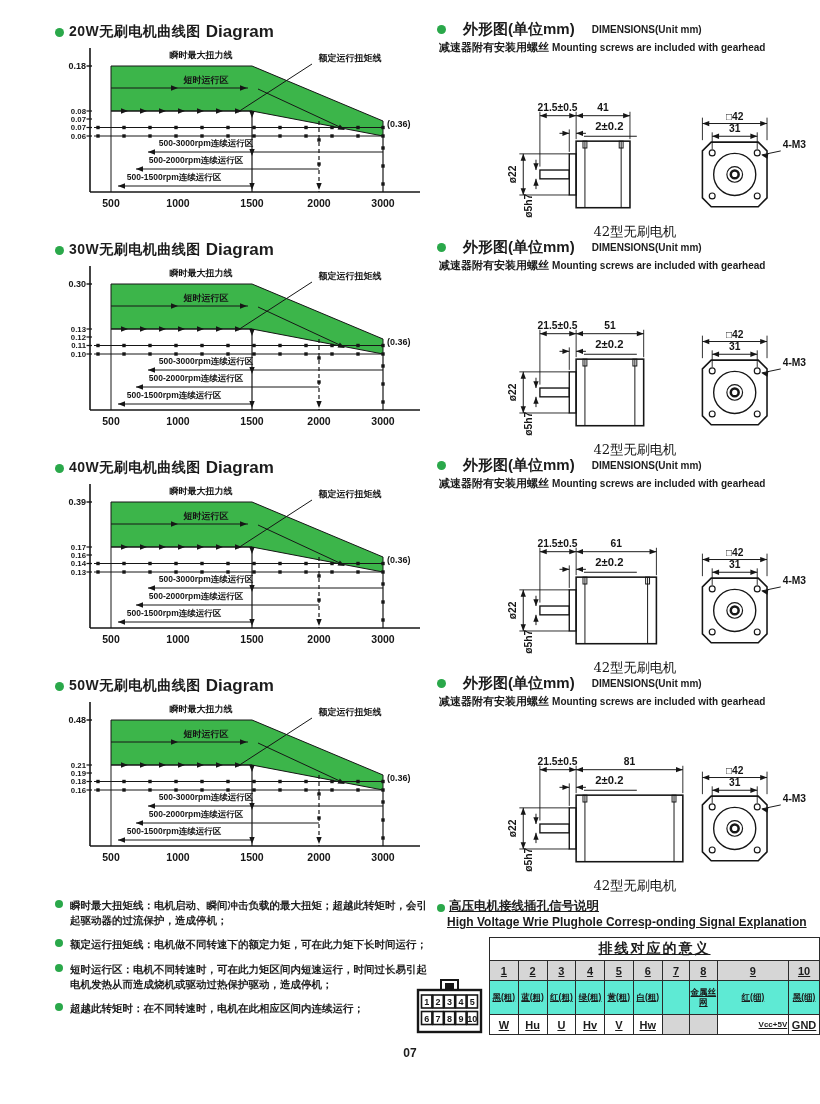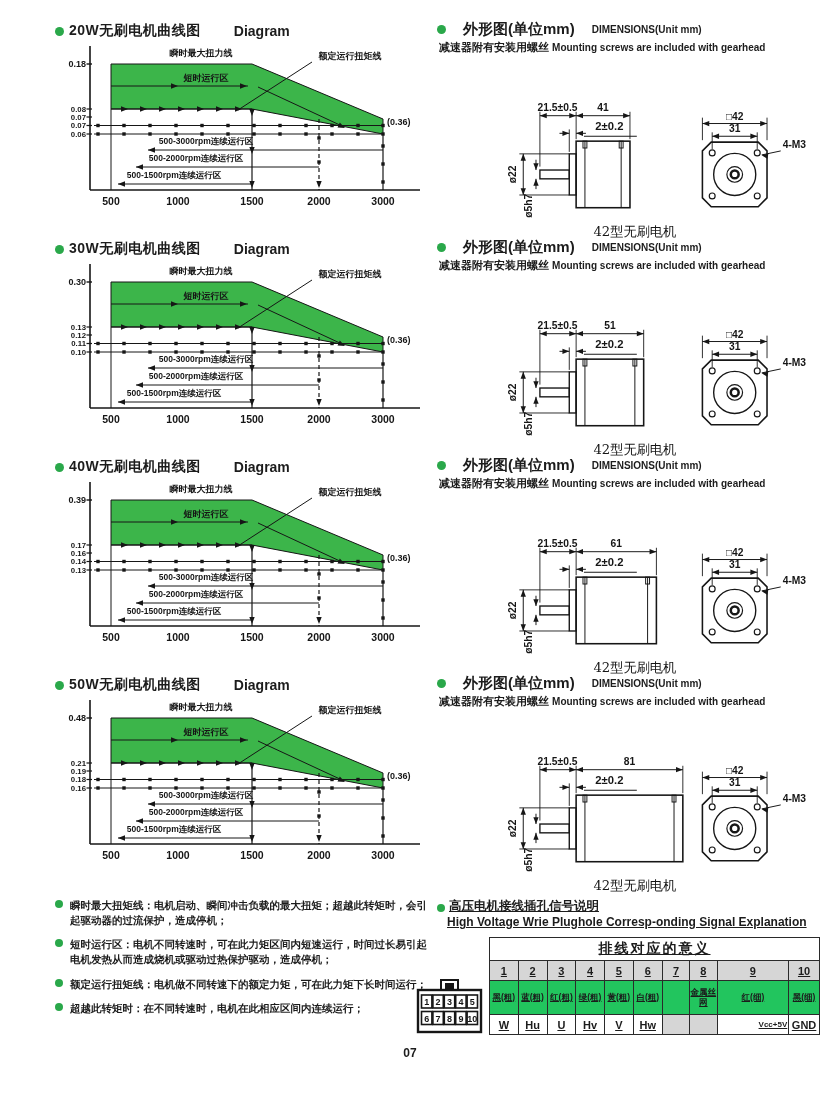--- a/index.html
+++ b/index.html
@@ -4,21 +4,21 @@
 <style>
   html,body{margin:0;padding:0;background:#ffffff;}
   body{font-family:"Liberation Sans",sans-serif;color:#1c1c1c;}
   .page{position:relative;width:820px;height:1104px;background:#fff;overflow:hidden;}
   .col-left{position:absolute;left:55px;top:22px;width:380px;}
   .col-right{position:absolute;left:437px;top:20px;width:383px;}
   .chart-sec{height:218px;}
   .dim-sec{height:218px;}
   .sec-title{display:flex;align-items:center;gap:5px;font-weight:700;}
   .sec-title .cn{font-size:14px;letter-spacing:0.5px;text-align:right;}
-  .sec-title .en{font-size:14px;margin-left:28px;}
+  .sec-title .en{font-size:17px;}
   .gdot{display:inline-block;width:9px;height:9px;border-radius:50%;background:#2aa84a;flex:none;}
   .gdot.sm{width:8px;height:8px;margin-top:2px;}
   svg.chart{display:block;width:380px;height:196px;}
   .dim-title{display:flex;align-items:center;gap:17px;font-weight:700;}
   .dim-title .cn{font-size:15px;}
   .dim-title .en{font-size:10px;}
   .dim-sub{font-size:11px;font-weight:700;margin:1px 0 0 2px;}
   .dim-sub .en2{font-size:10px;}
   svg.dim{display:block;width:383px;height:186px;}
   .notes{margin-top:4px;width:378px;}
@@ -26,21 +26,21 @@
   .wiring{margin-top:6px;text-decoration:underline;}
   .wiring-h-cn{display:flex;align-items:center;gap:4px;font-size:12.5px;font-weight:700;}
   .wiring-h-en{font-size:12px;font-weight:700;margin-left:10px;}
   .wiring-row{display:flex;align-items:flex-end;gap:4px;margin-top:8px;}
   svg.connector{width:70px;height:58px;margin-left:-22px;flex:none;}
   table.wtable{border-collapse:collapse;table-layout:fixed;}
   table.wtable td{border:1.5px solid #2a2a2a;text-align:center;vertical-align:middle;
     font-weight:700;width:31px;padding:0;overflow:hidden;}
   td.t-title{font-size:14px;height:22px;letter-spacing:2px;}
   td.t-pin{font-size:11px;height:19px;background:#d6d6d6;}
-  td.t-wire{font-size:9.5px;height:33px;background:#22c55e;line-height:1.1;}
+  td.t-wire{font-size:9.5px;height:33px;background:#5eead4;line-height:1.1;}
   td.t-wire.small{font-size:8.5px;}
   td.t-sig{font-size:11px;height:19px;background:#fff;}
   td.t-sig.small{font-size:8px;padding-left:40px;}
   td.gray{background:#d6d6d6;}
   .pageno{position:absolute;left:0;right:0;top:1046px;text-align:center;
     font-size:12px;font-weight:700;}
 </style>
 </head>
 <body>
 
@@ -424,25 +424,25 @@
         </svg>
     </div>
 
     <div class="notes">
       <div class="note">
         <span class="gdot sm"></span>
         <span>瞬时最大扭矩线：电机启动、瞬间冲击负载的最大扭矩；超越此转矩时，会引起驱动器的过流保护，造成停机；</span>
       </div>
       <div class="note">
         <span class="gdot sm"></span>
-        <span>短时运行区：电机不同转速时，可在此力矩区间内短速运行，时间过长易引起电机发热从而造成烧机或驱动过热保护驱动，造成停机；</span>
+        <span>额定运行扭矩线：电机做不同转速下的额定力矩，可在此力矩下长时间运行；</span>
       </div>
       <div class="note">
         <span class="gdot sm"></span>
-        <span>额定运行扭矩线：电机做不同转速下的额定力矩，可在此力矩下长时间运行；</span>
+        <span>短时运行区：电机不同转速时，可在此力矩区间内短速运行，时间过长易引起电机发热从而造成烧机或驱动过热保护驱动，造成停机；</span>
       </div>
       <div class="note">
         <span class="gdot sm"></span>
         <span>超越此转矩时：在不同转速时，电机在此相应区间内连续运行；</span>
       </div>
     </div>
   </div>
 
   <div class="col-right">
 

